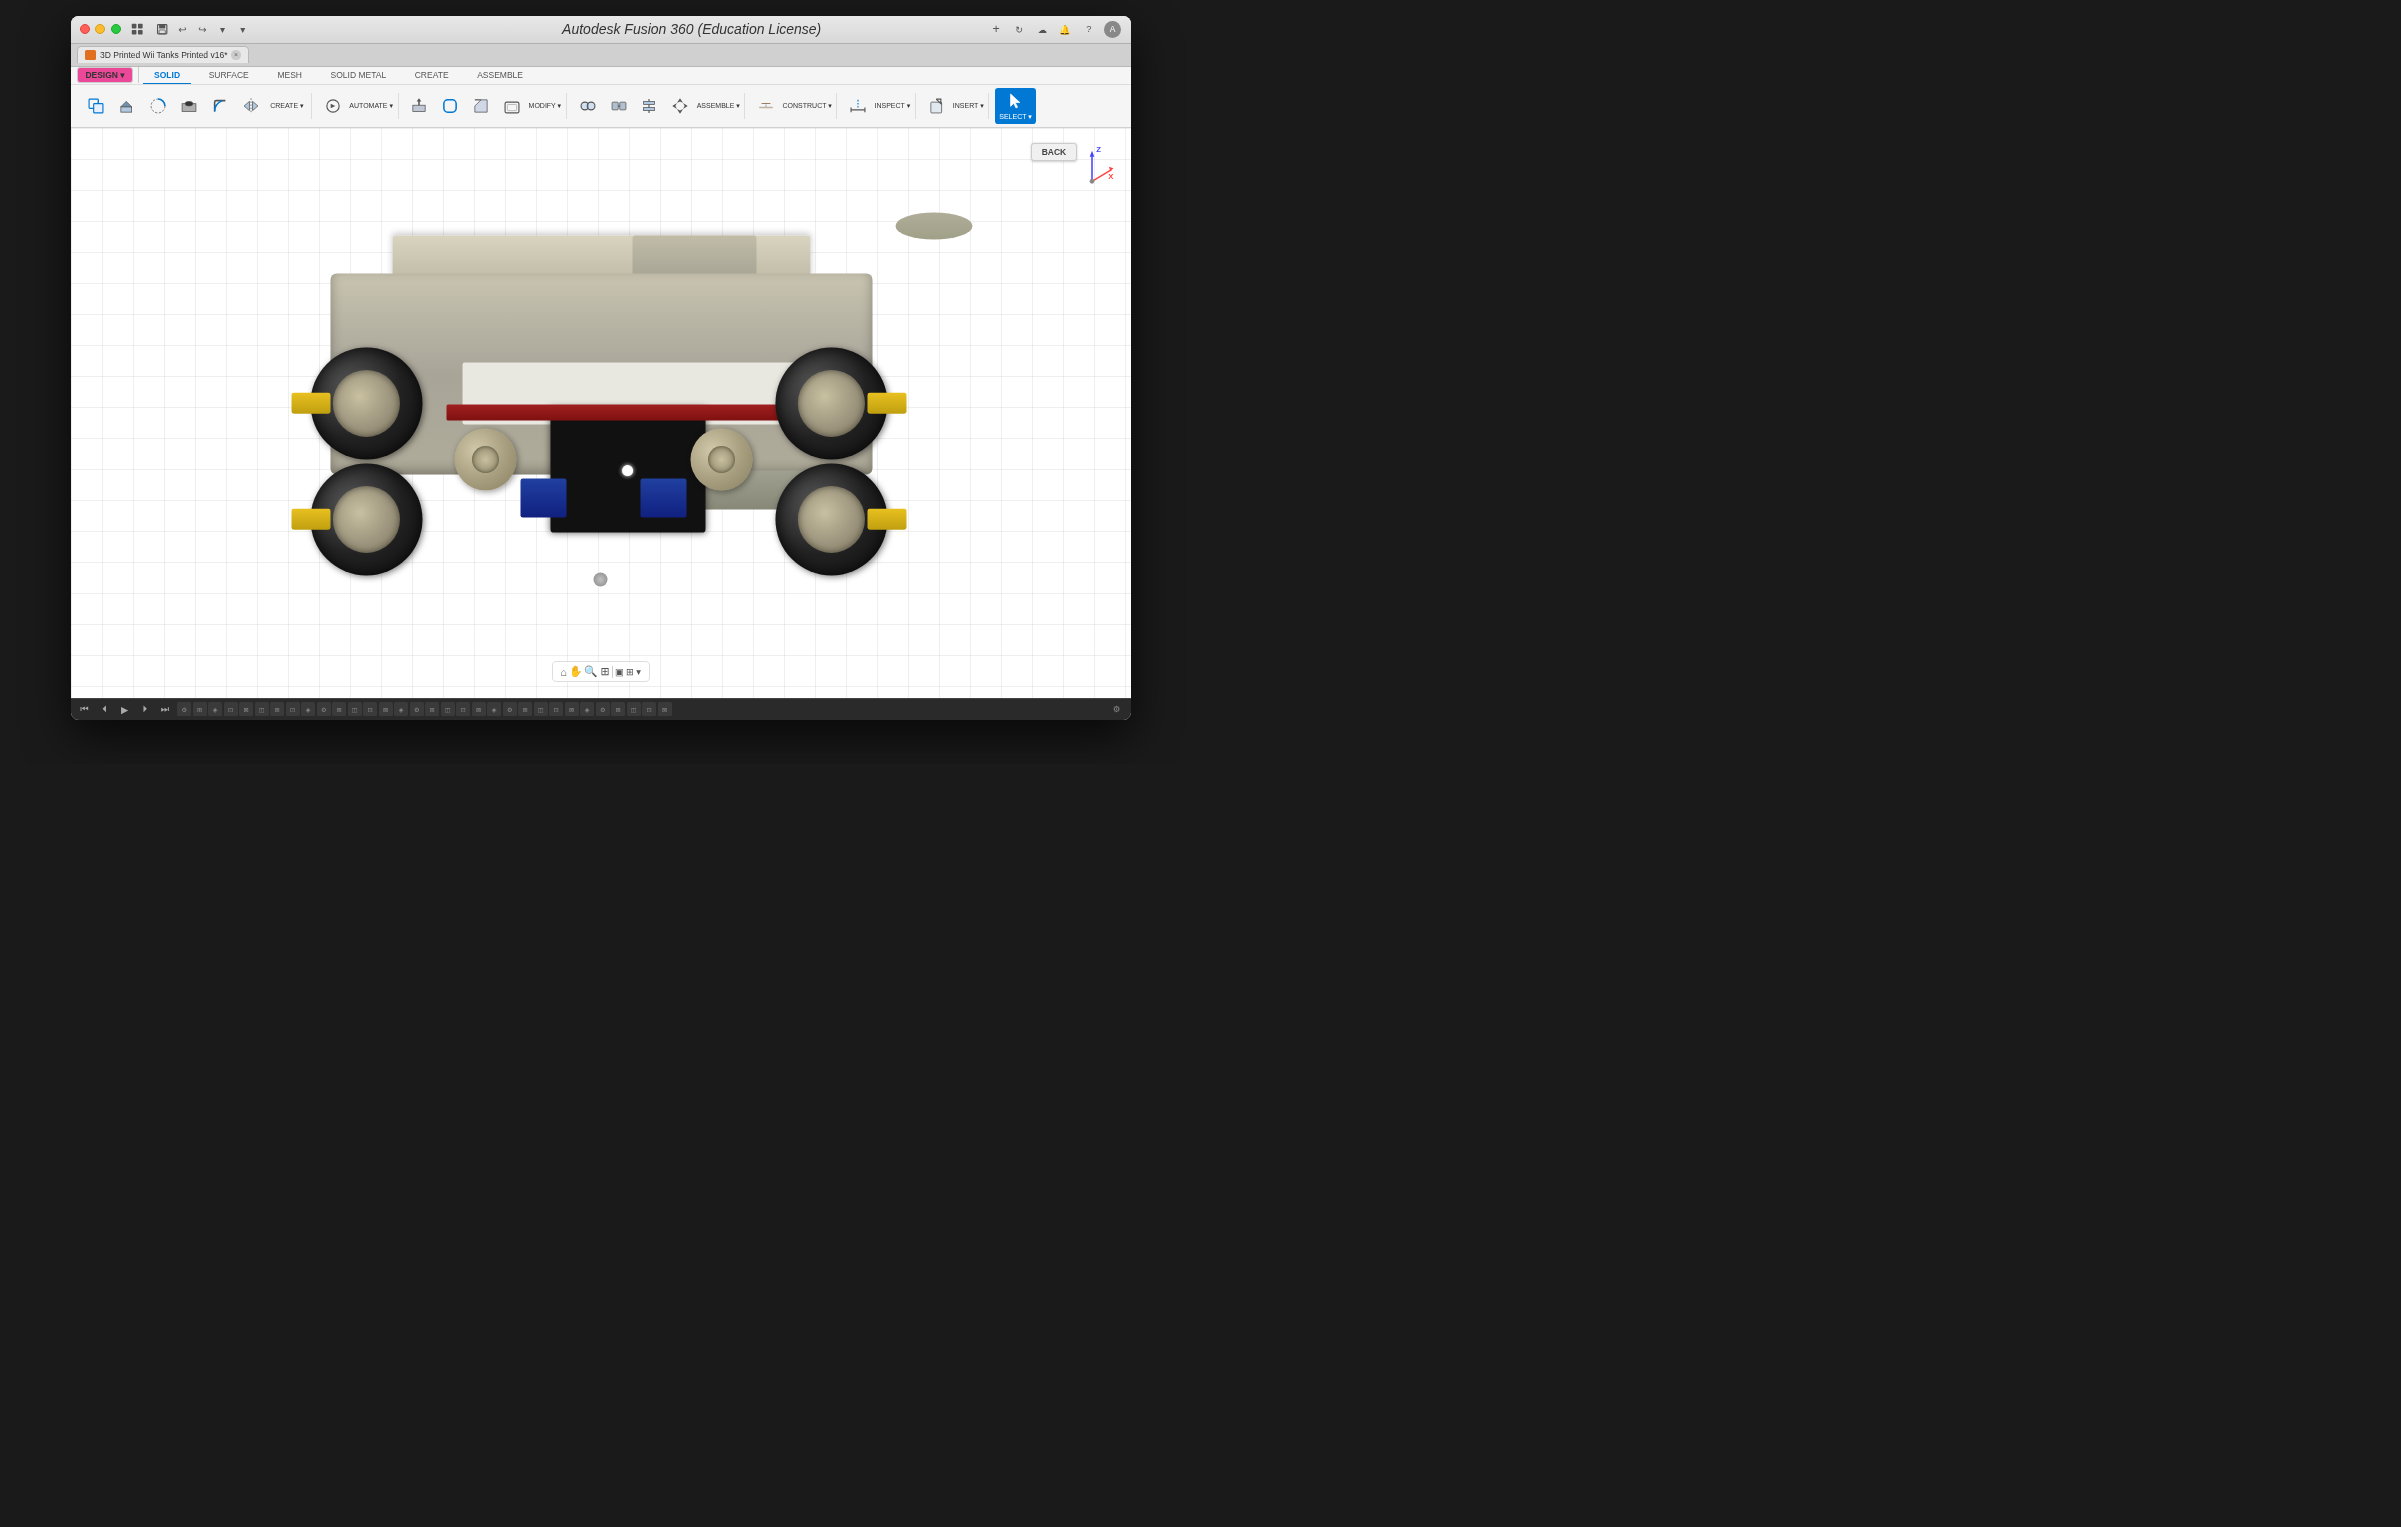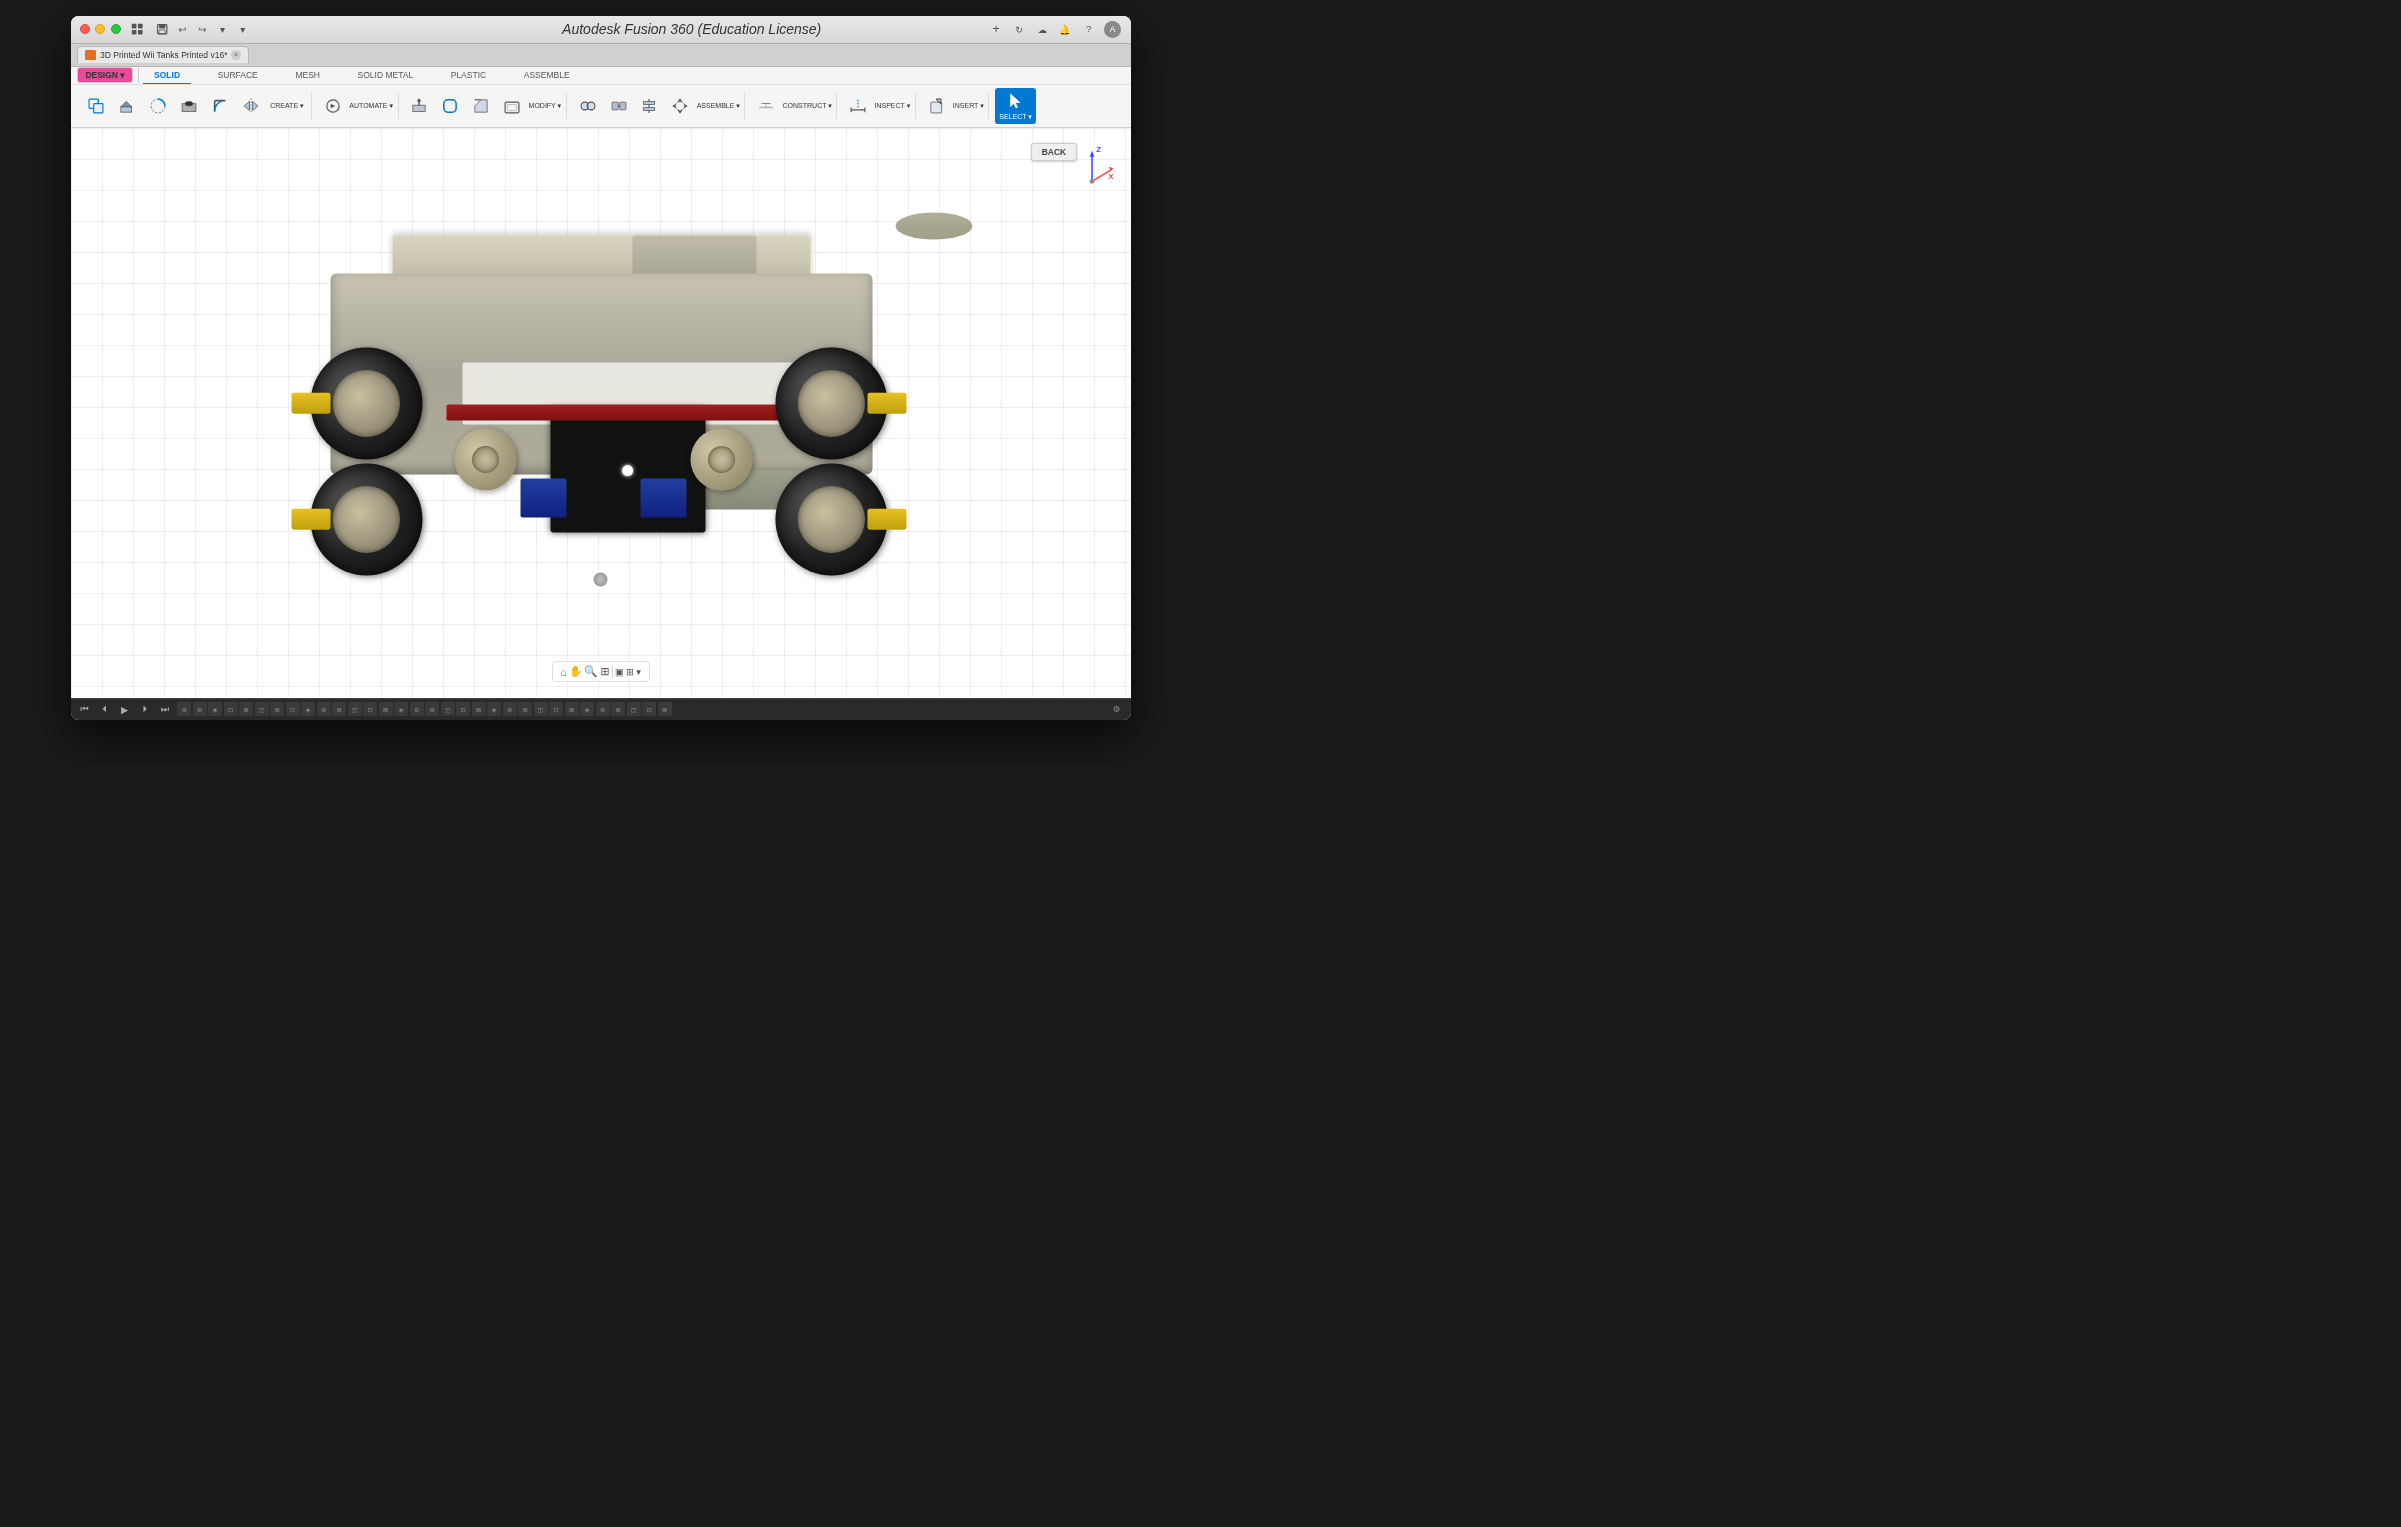--- a/index.html
+++ b/index.html
@@ -161,21 +161,21 @@
       font-weight: 600;
       color: #333;
       cursor: pointer;
       display: flex;
       align-items: center;
       gap: 2.3px;
     }
     .toolbar-tabs {
       display: flex;
       padding: 0 6.2px;
-      gap: 16px;
+      gap: 7px;
     }
     .toolbar-tab {
       padding: 3.1px 10.8px;
       font-size: 8.5px;
       color: #555;
       cursor: pointer;
       border-bottom: 1.5px solid transparent;
     }
     .toolbar-tab.active {
       color: #0078d4;
@@ -570,21 +570,21 @@
     <div style="display:flex; align-items:center; padding:0 6.2px; border-bottom:0.8px solid #ddd; background:#f5f5f5;">
       <div class="design-btn">
         <span>DESIGN ▾</span>
       </div>
       <div style="width:0.8px; height:15.5px; background:#ccc; margin:0 4.6px;"></div>
       <div class="toolbar-tabs" style="padding:0;">
         <div class="toolbar-tab active">SOLID</div>
         <div class="toolbar-tab">SURFACE</div>
         <div class="toolbar-tab">MESH</div>
         <div class="toolbar-tab">SOLID METAL</div>
-        <div class="toolbar-tab">PLASTIC</div>
+        <div class="toolbar-tab">CREATE</div>
         <div class="toolbar-tab">ASSEMBLE</div>
       </div>
     </div>
 
     <div class="toolbar-buttons">
 
       <div class="tb-group">
         <div class="tb-btn">
           <div class="tb-btn-icon">
             <svg width="20" height="20" viewBox="0 0 26 26">

